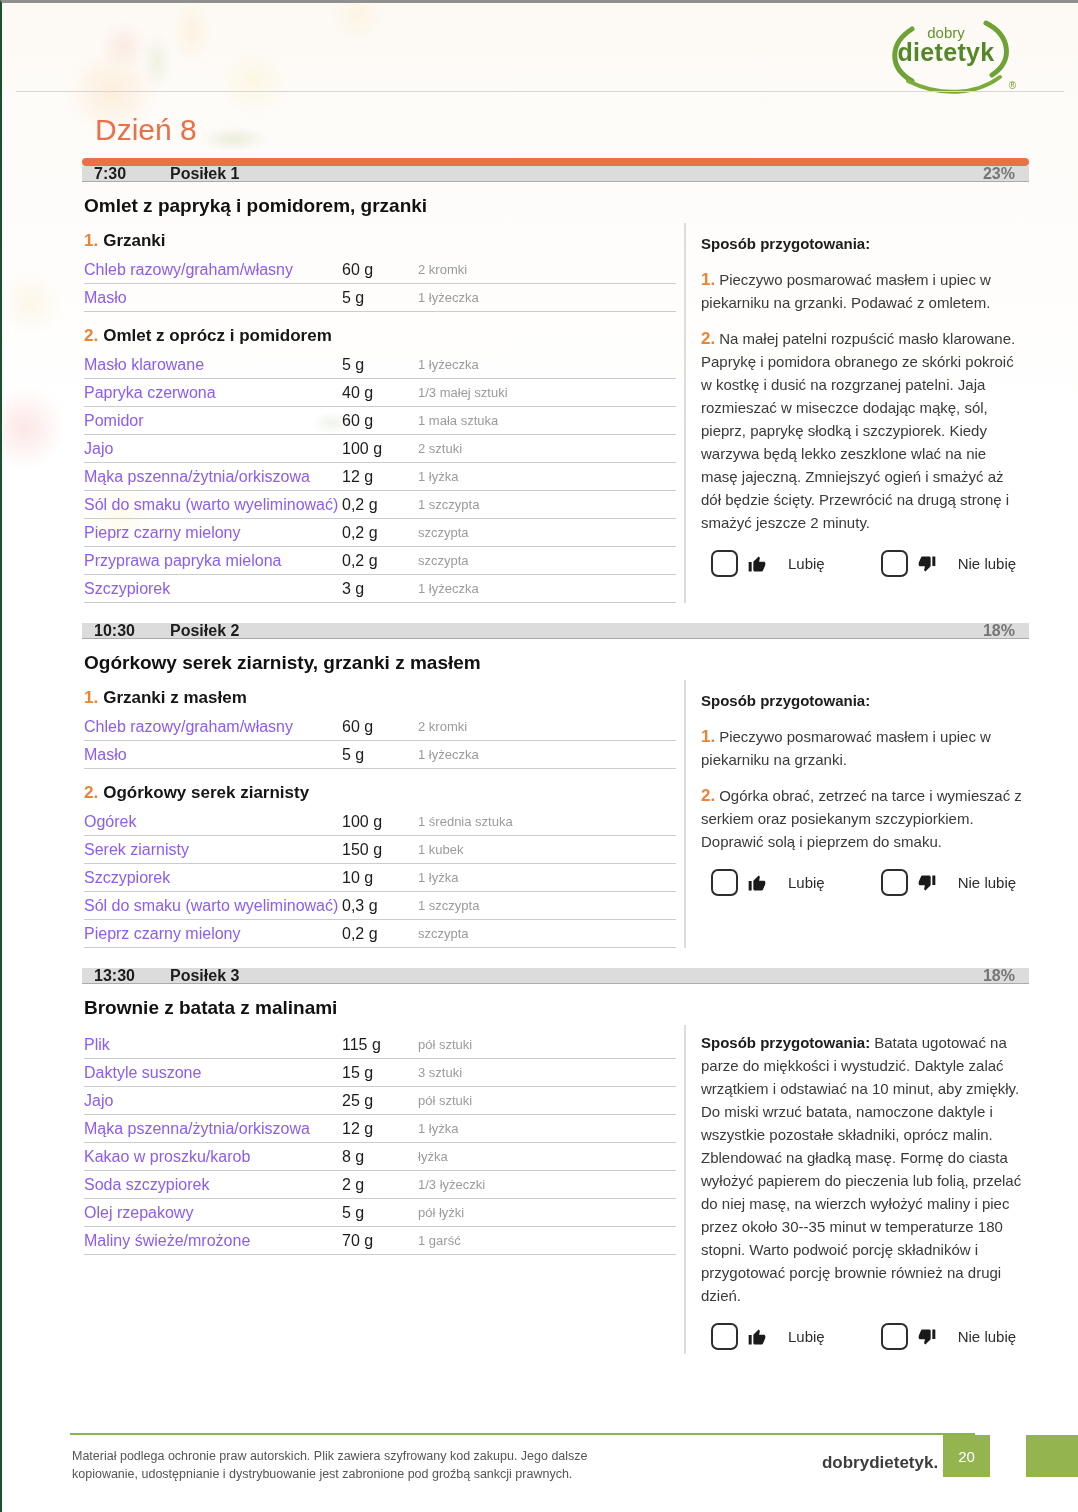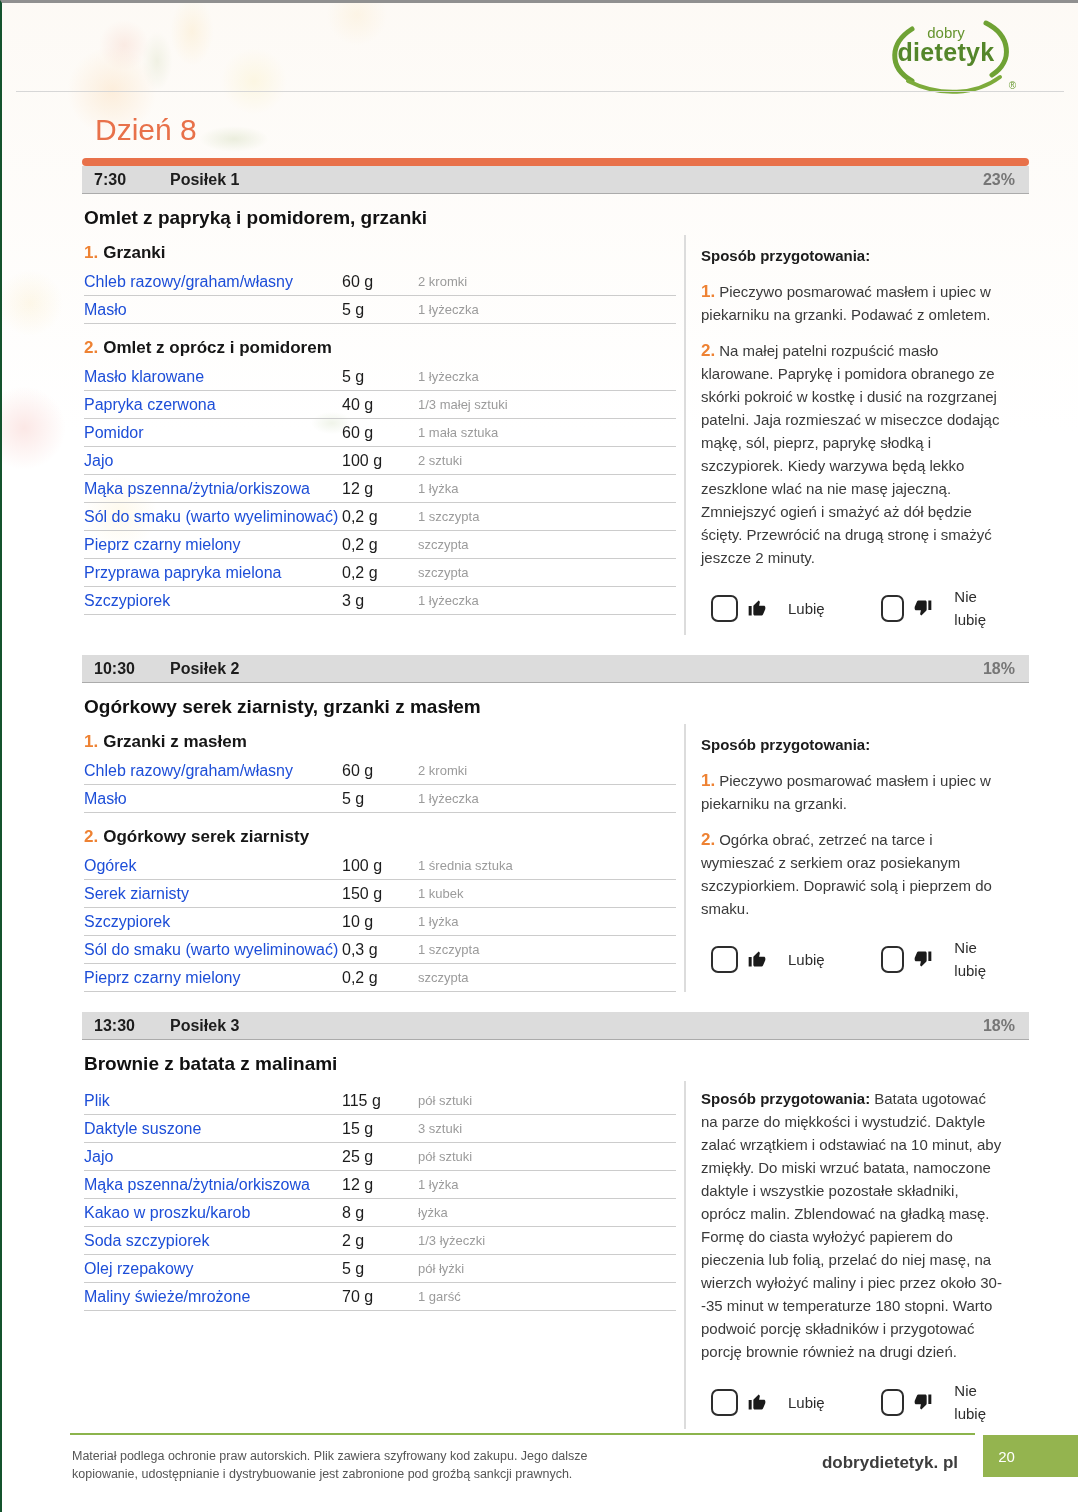--- a/index.html
+++ b/index.html
@@ -44,41 +44,41 @@
   .header-rule { position:absolute; left:14px; right:14px; top:88px; height:1px; background:#d7d7d7; }
 
   .page-title { position:absolute; left:93px; top:110px; margin:0;
                 font-size:30px; font-weight:normal; color:#e8714a; }
 
   
   .main { position:absolute; top:155px; left:0; right:0; }
   .accent-bar { margin-left:80px; width:947px; height:8px;
                 background:#e8714a; border-radius:4px; }
 
-  .meal-bar { margin-left:80px; width:947px; height:28px; background:#dcdcdc;
+  .meal-bar { margin-left:80px; width:947px; height:16px; background:#dcdcdc;
               border-bottom:1px solid #ababab; display:flex; align-items:center;
               font-size:16px; font-weight:bold; }
   .meal-bar .time  { margin-left:12px; width:76px; }
   .meal-bar .pct   { margin-left:auto; margin-right:14px; color:#767676; }
   .meal + .meal .meal-bar { margin-top:14px; }
 
   .meal-title { margin:13px 0 0 82px; font-size:19px; font-weight:bold; color:#111; }
 
-  .cols { display:flex; align-items:stretch; padding:0 74px 6px 82px; }
+  .cols { display:flex; align-items:stretch; padding:0 56px 6px 82px; }
   .col-left { width:592px; }
   .v-divider { width:2px; background:#dcdcdc; margin:6px 0 0 8px; }
   .col-right { flex:1; margin-left:15px; font-size:15px; line-height:23px; color:#3a3a3a; }
 
   .sec-head { margin:14px 0 5px; font-size:17px; font-weight:bold; color:#161616; }
   .sec-head .num { color:#ee8233; margin-right:5px; }
   .rows.no-head { margin-top:12px; }
 
   .row { display:flex; align-items:center; padding:4px 0; border-bottom:1px solid #cccccc;
          min-height:27px; }
-  .row .n { width:258px; font-size:16px; color:#1d4ed8; line-height:19px; }
+  .row .n { width:258px; font-size:16px; color:#8b5cf6; line-height:19px; }
   .row .g { width:76px;  font-size:16px; color:#1c1c1c; }
   .row .m { flex:1; font-size:13px; color:#9b9b9b; }
 
   .prep-title { margin:15px 0 13px; font-weight:bold; color:#1c1c1c; }
   .step { margin:0 0 13px; }
   .step .stepnum { color:#ee8233; font-weight:bold; font-size:17px; margin-right:4px; }
   .prep-inline { margin:12px 0 13px; }
   .prep-inline .pfx { font-weight:bold; color:#1c1c1c; }
   .prep-inline .body { margin-left:4px; }
 
@@ -90,21 +90,21 @@
         background:#fff; display:inline-block; cursor:pointer; }
   .thumb { margin-left:9px; display:inline-flex; }
   .like-label { margin-left:21px; font-size:15px; color:#2d2d2d; }
 
   
   .footer { position:absolute; top:1428px; left:0; right:0; height:84px; }
   .footer-line { position:absolute; top:2px; left:68px; width:905px; height:2px; background:#8cb44c; }
   .copyright { position:absolute; top:16px; left:70px; width:525px;
                font-size:12.5px; line-height:18px; color:#555; }
   .site { position:absolute; top:22px; right:120px; font-size:17px; font-weight:bold; color:#3d3d3d; }
-  .page-box  { position:absolute; top:4px; left:981px; width:47px; height:42px; background:#94b44f;
+  .page-box  { position:absolute; top:4px; left:941px; width:47px; height:42px; background:#94b44f;
                color:#fff; font-size:15px; display:flex; align-items:center; justify-content:center; }
   .page-box2 { position:absolute; top:4px; left:1024px; width:54px; height:42px; background:#94b44f; }
   .bottom-strip { position:absolute; bottom:0; left:0; right:0; height:6px; background:#e3e4e4; }
 </style>
 </head>
 <body>
 
 <div class="page">
   <div class="photo-bg"></div>
 

